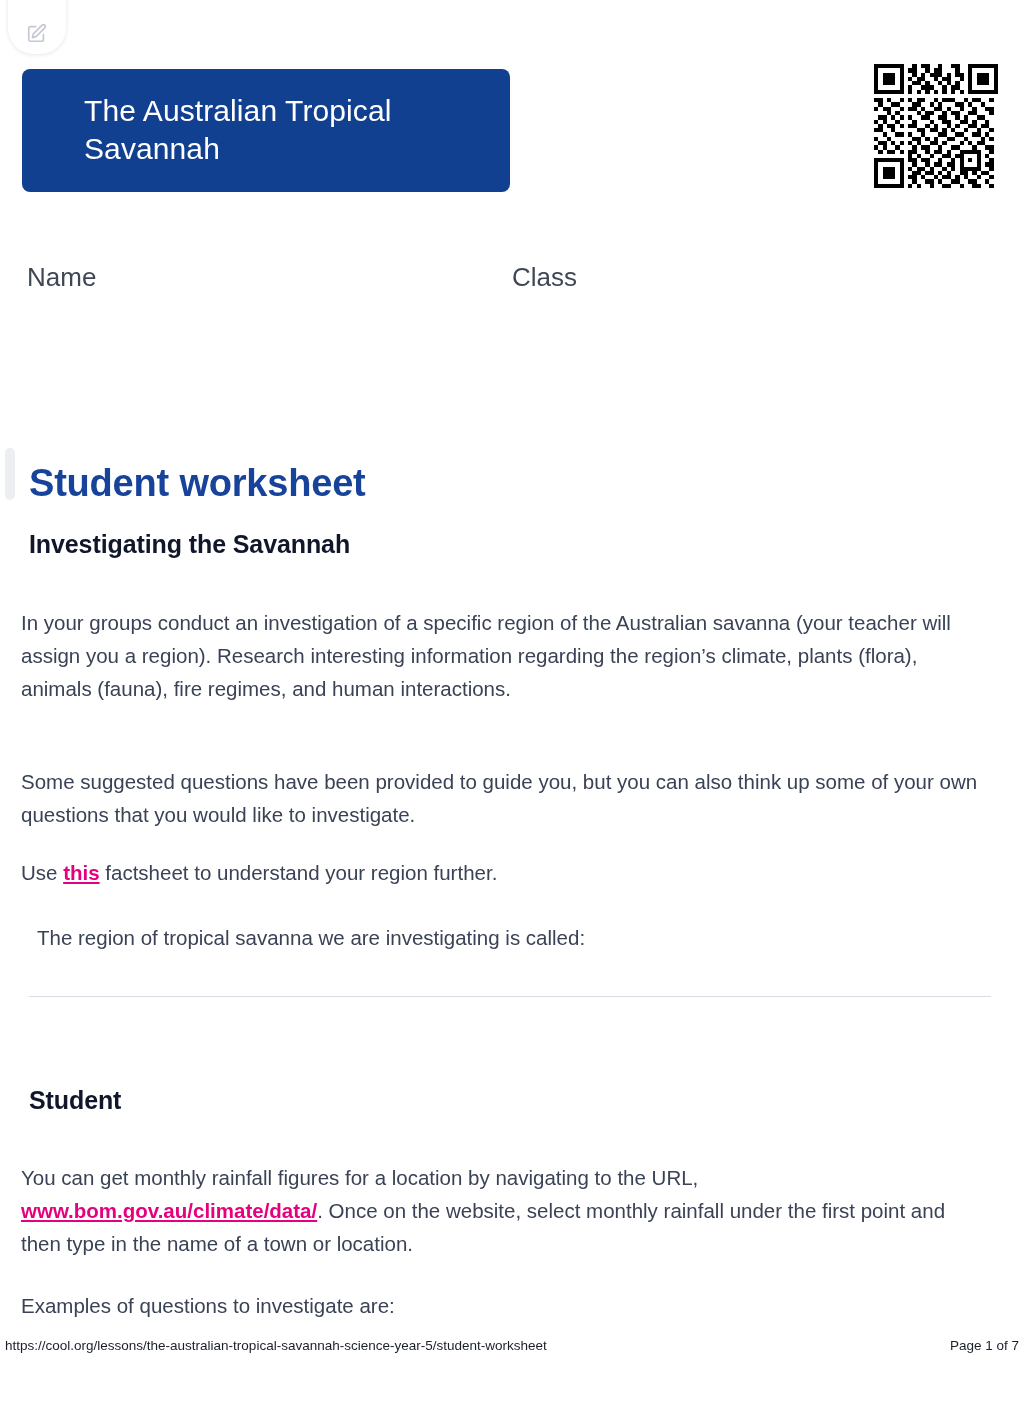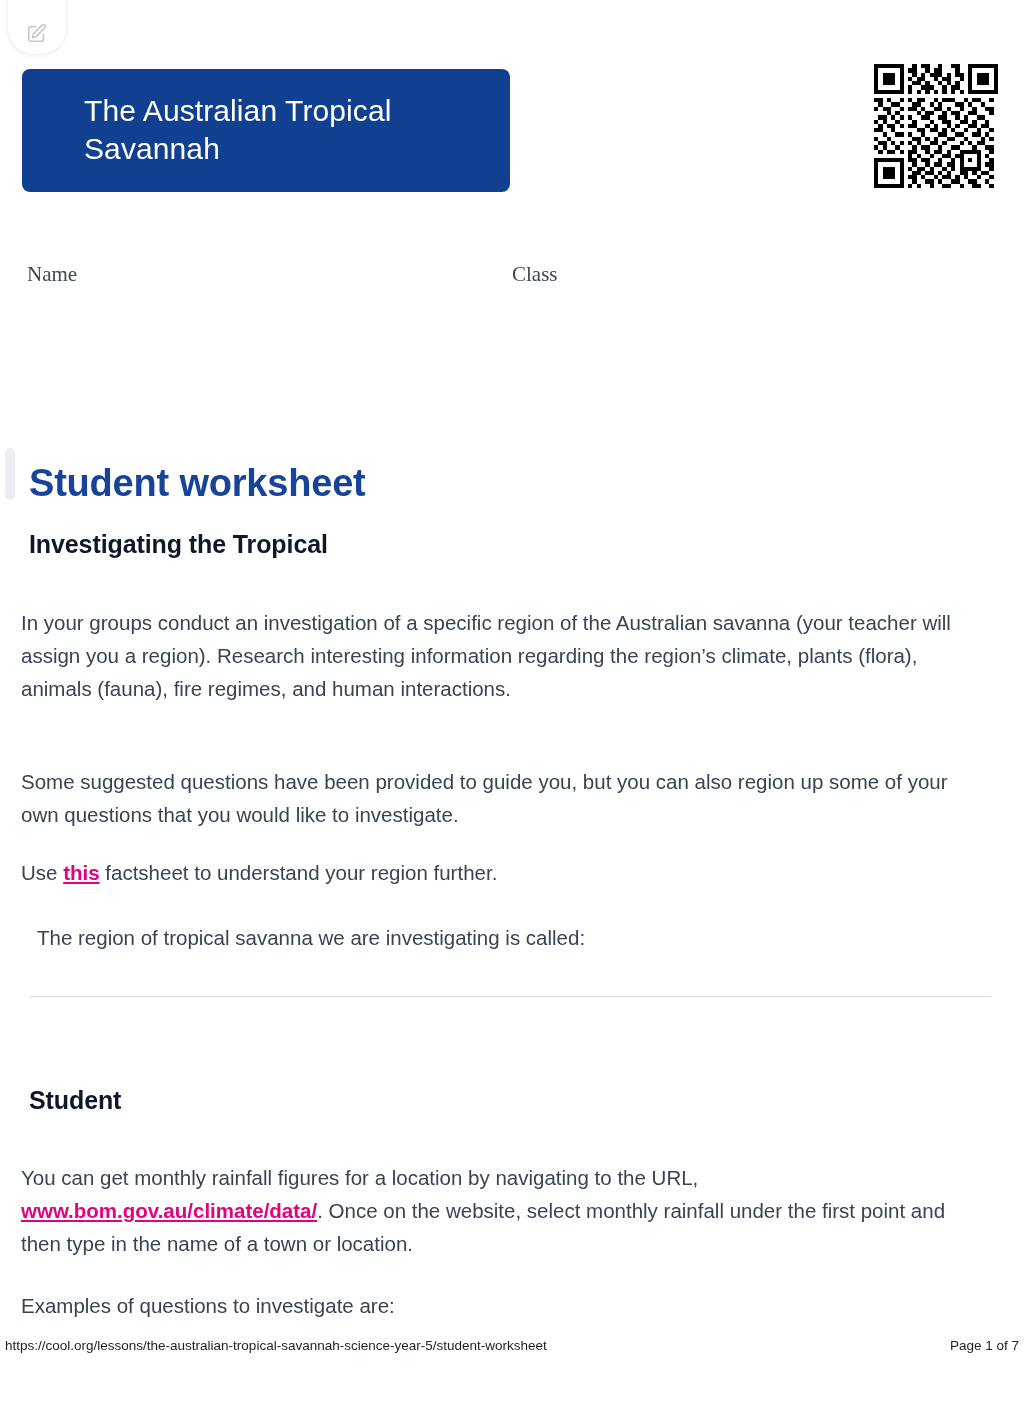--- a/index.html
+++ b/index.html
@@ -71,24 +71,23 @@
   .nameclass-row {
     position: absolute;
     left: 27px;
     top: 262px;
     width: 960px;
     height: 30px;
   }
   .nameclass-row .field-label {
     position: absolute;
     top: 0;
-    font-size: 21px;
+    font-size: 26px;
     color: #3f4757;
     font-weight: 400;
-    font-family: Liberation Serif, serif;
   }
   .nameclass-row .field-name { left: 0; }
   .nameclass-row .field-class { left: 485px; }
 
   
   .accent-bar {
     position: absolute;
     left: 5px;
     top: 448px;
     width: 10px;
@@ -427,25 +426,25 @@
 </div>
 
 <div class="nameclass-row">
   <span class="field-label field-name">Name</span>
   <span class="field-label field-class">Class</span>
 </div>
 
 <div class="accent-bar"></div>
 <div class="page-title">Student worksheet</div>
 
-<div class="section-heading h-investigating">Investigating the Tropical</div>
+<div class="section-heading h-investigating">Investigating the Savannah</div>
 
 <p class="para p-intro">In your groups conduct an investigation of a specific region of the Australian savanna (your teacher will assign you a region). Research interesting information regarding the region’s climate, plants (flora), animals (fauna), fire regimes, and human interactions.</p>
 
-<p class="para p-suggested">Some suggested questions have been provided to guide you, but you can also region up some of your own questions that you would like to investigate.</p>
+<p class="para p-suggested">Some suggested questions have been provided to guide you, but you can also think up some of your own questions that you would like to investigate.</p>
 
 <p class="para p-factsheet">
   <span>Use </span><a class="link" href="#">this</a><span> factsheet to understand your region further.</span>
 </p>
 
 <p class="para p-region">The region of tropical savanna we are investigating is called:</p>
 
 <div class="divider"></div>
 
 <div class="section-heading h-climate">Student</div>

